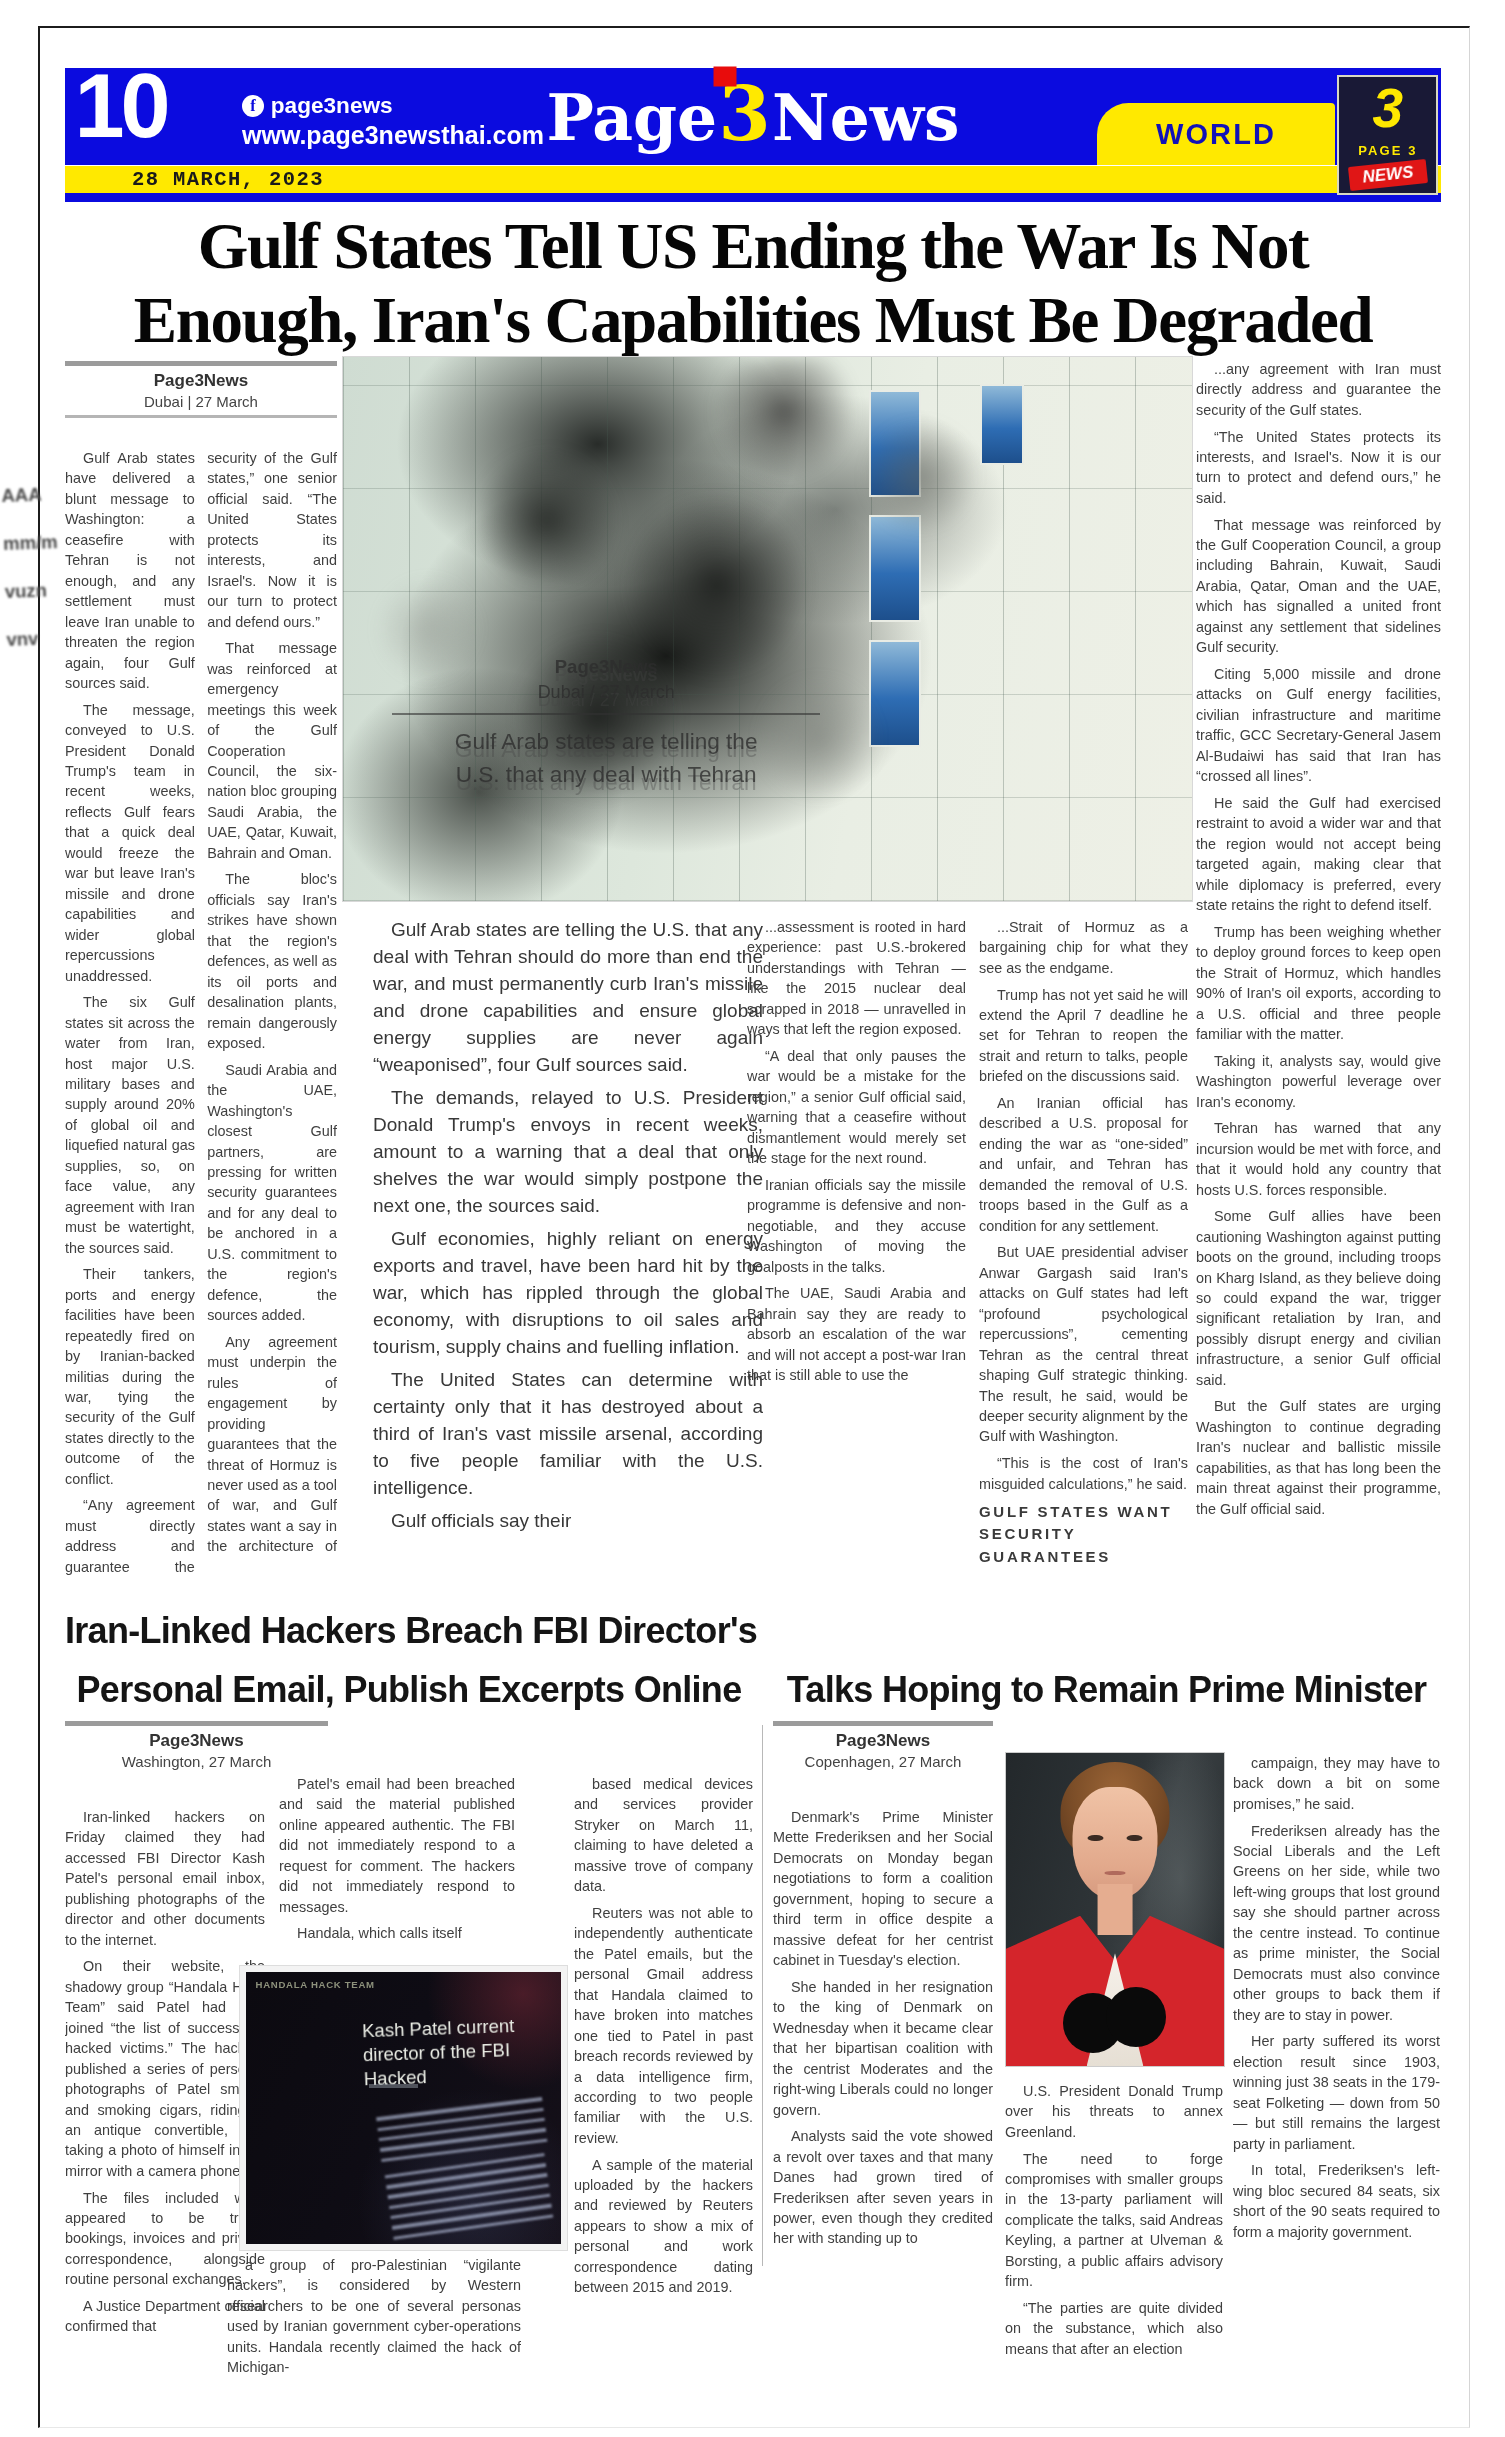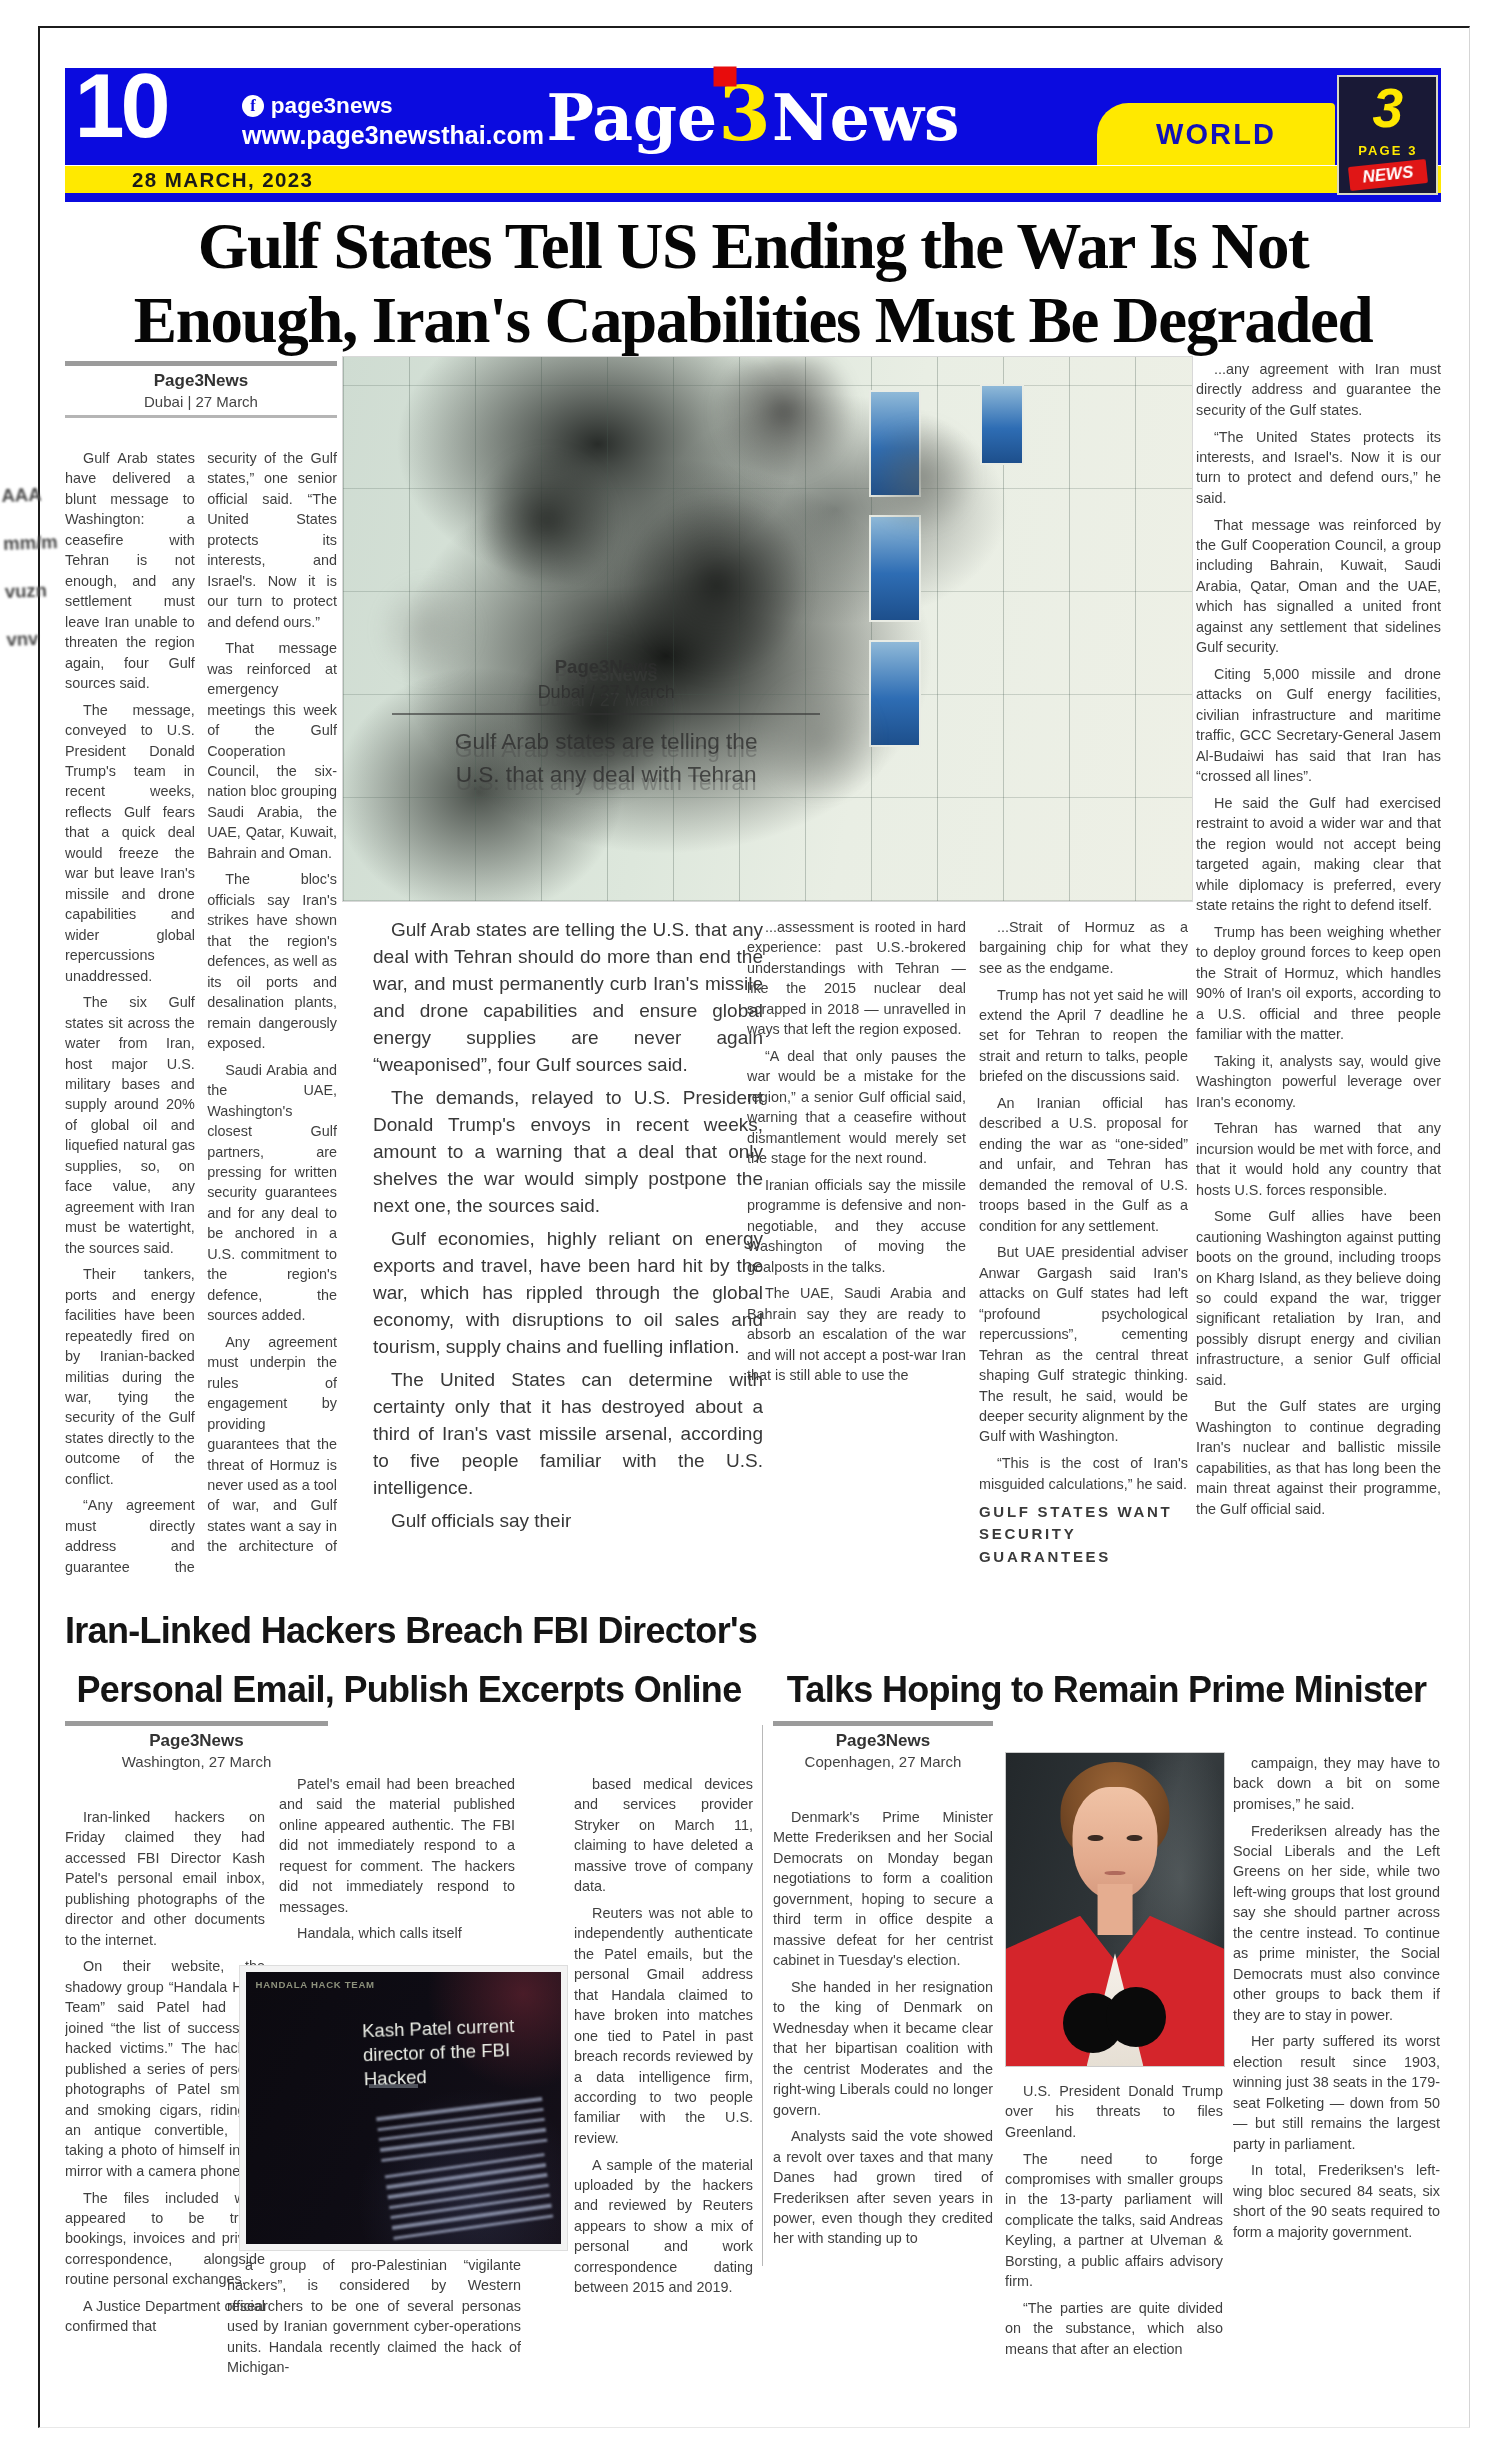--- a/index.html
+++ b/index.html
@@ -27,21 +27,21 @@
         border-top-left-radius:31.5px;border-top-right-radius:4.1px;
         display:flex;align-items:center;justify-content:center;}
   .world-txt{color:#1212b8;font-weight:bold;font-size:29px;letter-spacing:2.1px;filter:blur(0.3px);}
   .corner-logo{right:2.7px;top:6.8px;width:97px;height:116px;background:#191936;border:2.1px solid #d9d9c2;
         z-index:6;text-align:center;}
   .cl-3{color:#ffe900;font-weight:bold;font-style:italic;font-size:55px;line-height:1;margin-top:4.1px;filter:blur(0.3px);}
   .cl-page{color:#ffe900;font-weight:bold;font-size:13px;letter-spacing:2.1px;margin-top:7px;}
   .cl-news{margin:5.5px auto 0;width:78px;background:#e01616;color:#fff;font-weight:bold;font-style:italic;
         font-size:17px;transform:rotate(-6deg);padding:2.1px 0;border-radius:2.1px;filter:blur(0.2px);}
   .date-strip{left:65px;top:166px;width:1376px;height:27px;background:#ffe900;}
-  .date-txt{left:67px;top:2.1px;font-weight:bold;font-size:20.5px;color:#1a1a1a;letter-spacing:1.4px;filter:blur(0.5px);}
+  .date-txt{left:67px;top:2.1px;font-weight:bold;font-size:20.5px;color:#1a1a1a;letter-spacing:1.4px;filter:blur(0.5px);font-family:Liberation Mono, monospace;}
   .blue-strip{left:65px;top:193px;width:1376px;height:9px;background:#0b0bdf;}
   
   .h1{left:65px;width:1376px;text-align:center;font-family:"Liberation Serif",serif;font-weight:bold;
       font-size:65px;color:#060606;letter-spacing:-1.4px;white-space:nowrap;filter:blur(0.4px);}
   .h2{width:688px;text-align:center;font-weight:bold;font-size:36px;color:#151515;
       letter-spacing:-0.7px;white-space:nowrap;filter:blur(0.5px);}
   
   .coltext{font-size:14.4px;line-height:1.42;text-align:justify;overflow:hidden;color:#3f3f3f;filter:blur(0.4px);}
   .coltext p{margin:0 0 6.2px 0;text-indent:18px;}
   .lead-col{font-size:19px;line-height:1.42;color:#383838;margin-left:27px;}
@@ -279,21 +279,21 @@
       <div class="fred-eye" style="right:18%;"></div>
       <div class="fred-mouth"></div>
     </div>
     <div class="fred-neck"></div>
     <div class="fred-coat"></div>
     <div class="fred-shirt"></div>
     <div class="fred-mic" style="left:26%;"></div>
     <div class="fred-mic" style="left:46%;bottom:6%;"></div>
   </div>
   <div class="abs coltext" style="left:1005px;top:2081px;width:218px;height:342px;">
-    <p>U.S. President Donald Trump over his threats to files Greenland.</p>
+    <p>U.S. President Donald Trump over his threats to annex Greenland.</p>
     <p>The need to forge compromises with smaller groups in the 13-party parliament will complicate the talks, said Andreas Keyling, a partner at Ulveman &amp; Borsting, a public affairs advisory firm.</p>
     <p>“The parties are quite divided on the substance, which also means that after an election</p>
   </div>
   <div class="abs coltext" style="left:1233px;top:1753px;width:207px;height:669px;">
     <p>campaign, they may have to back down a bit on some promises,” he said.</p>
     <p>Frederiksen already has the Social Liberals and the Left Greens on her side, while two left-wing groups that lost ground say she should partner across the centre instead. To continue as prime minister, the Social Democrats must also convince other groups to back them if they are to stay in power.</p>
     <p>Her party suffered its worst election result since 1903, winning just 38 seats in the 179-seat Folketing — down from 50 — but still remains the largest party in parliament.</p>
     <p>In total, Frederiksen's left-wing bloc secured 84 seats, six short of the 90 seats required to form a majority government.</p>
   </div>
 </div>

